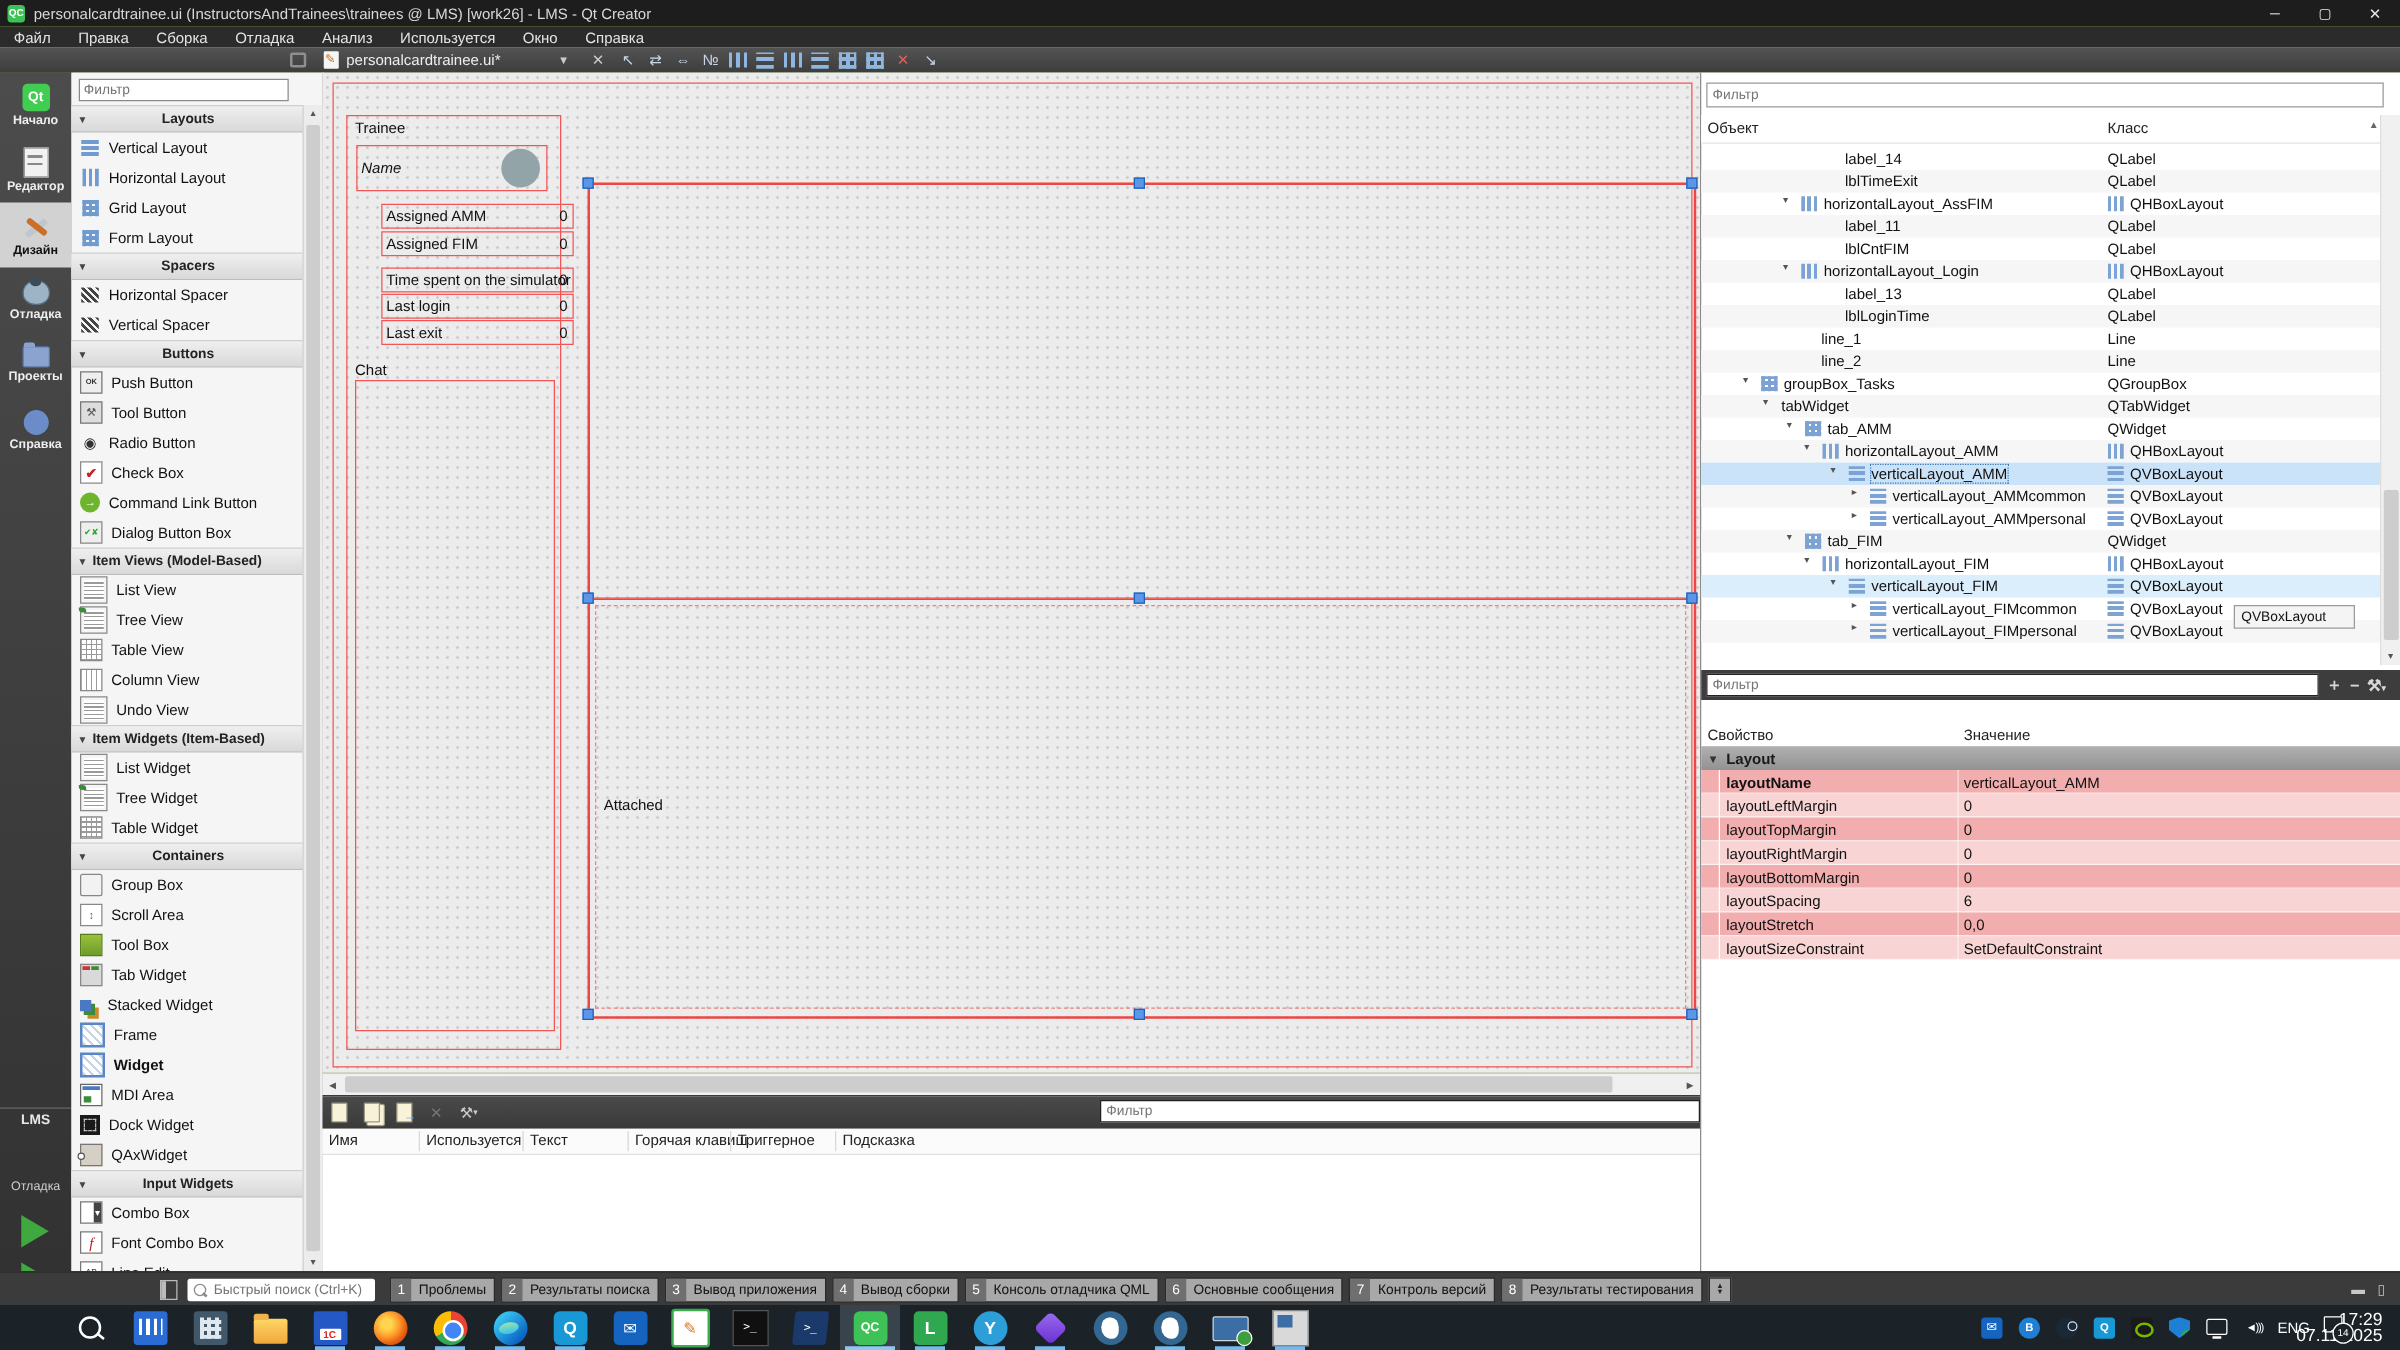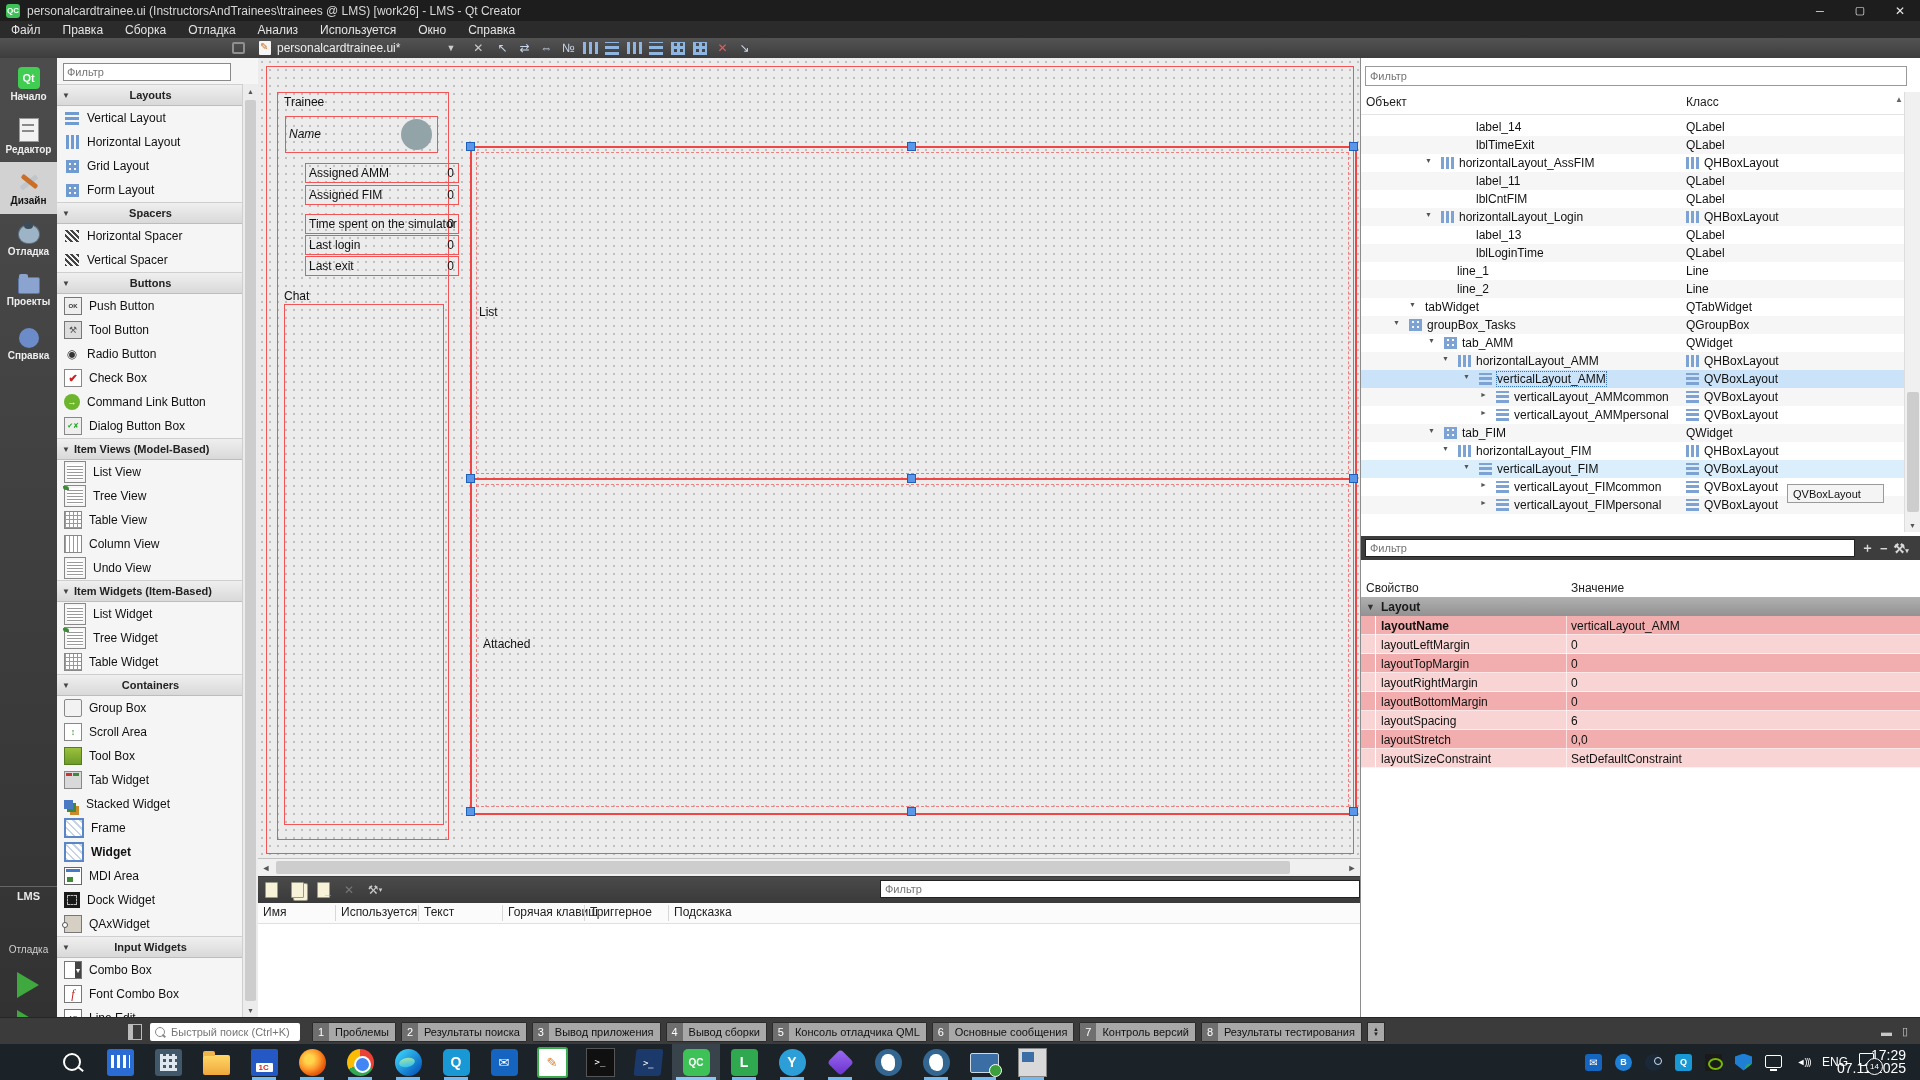--- a/index.html
+++ b/index.html
@@ -546,23 +546,20 @@
             <div class="val" data-name="field-value">0</div>
           </div>
         </div>
       <div class="grp-label" style="left:6px;top:196px;" data-name="chat-label">Chat</div>
       <div class="redbox" style="left:6px;top:211px;width:158px;height:519px;" data-name="chat-area-widget"></div>
     </div>
 
 
     <div class="redbox" style="left:212px;top:88px;width:883px;height:665px;border-width:2px;border-color:#f04545;" data-name="selected-layout-outline"></div>
     <div class="redbox" style="left:212px;top:420px;width:883px;height:0;border-width:1px 0 1px 0;border-color:#f04545;" data-name="layout-divider"></div>
-    <div class="reddash" style="left:218px;top:94px;width:871px;height:320px;" data-name="layout-amm-common-outline">
-      <div class="grp-label" style="left:2px;top:152px;" data-name="list-label">List</div>
-    </div>
     <div class="reddash" style="left:218px;top:426px;width:871px;height:321px;" data-name="layout-amm-personal-outline">
       <div class="grp-label" style="left:6px;top:152px;" data-name="attached-label">Attached</div>
     </div>
     <div id="handles">
         <div class="hdl" data-name="selection-handle" style="left: 208px; top: 84px;"></div>
         <div class="hdl" data-name="selection-handle" style="left: 649px; top: 84px;"></div>
         <div class="hdl" data-name="selection-handle" style="left: 1091px; top: 84px;"></div>
         <div class="hdl" data-name="selection-handle" style="left: 208px; top: 416px;"></div>
         <div class="hdl" data-name="selection-handle" style="left: 649px; top: 416px;"></div>
         <div class="hdl" data-name="selection-handle" style="left: 1091px; top: 416px;"></div>
@@ -676,33 +673,33 @@
           <div class="oi-class" data-name="object-class">
             <div data-name="class-name" style="display: inline;">Line</div>
           </div>
         </div>
         <div class="oi-row" data-name="tree-row-line_2">
           <div class="oi-name" data-name="object-name" style="left: 96px;">line_2</div>
           <div class="oi-class" data-name="object-class">
             <div data-name="class-name" style="display: inline;">Line</div>
           </div>
         </div>
-        <div class="oi-row" data-name="tree-row-tabWidget">
-          <div class="oi-chev" data-name="chevron-down-icon" style="left: 48px; font-size: 7px;">▼</div>
-          <div class="oi-name" data-name="object-name" style="left: 64px;">tabWidget</div>
-          <div class="oi-class" data-name="object-class">
-            <div data-name="class-name" style="display: inline;">QTabWidget</div>
-          </div>
-        </div>
         <div class="oi-row" data-name="tree-row-groupBox_Tasks">
           <div class="oi-chev" data-name="chevron-down-icon" style="left: 32px; font-size: 7px;">▼</div>
           <div class="tic grid" data-name="grid-layout-icon" style="left: 48px;"></div>
           <div class="oi-name" data-name="object-name" style="left: 66px;">groupBox_Tasks</div>
           <div class="oi-class" data-name="object-class">
             <div data-name="class-name" style="display: inline;">QGroupBox</div>
+          </div>
+        </div>
+        <div class="oi-row" data-name="tree-row-tabWidget">
+          <div class="oi-chev" data-name="chevron-down-icon" style="left: 48px; font-size: 7px;">▼</div>
+          <div class="oi-name" data-name="object-name" style="left: 64px;">tabWidget</div>
+          <div class="oi-class" data-name="object-class">
+            <div data-name="class-name" style="display: inline;">QTabWidget</div>
           </div>
         </div>
         <div class="oi-row" data-name="tree-row-tab_AMM">
           <div class="oi-chev" data-name="chevron-down-icon" style="left: 67px; font-size: 7px;">▼</div>
           <div class="tic grid" data-name="grid-layout-icon" style="left: 83px;"></div>
           <div class="oi-name" data-name="object-name" style="left: 101px;">tab_AMM</div>
           <div class="oi-class" data-name="object-class">
             <div data-name="class-name" style="display: inline;">QWidget</div>
           </div>
         </div>

